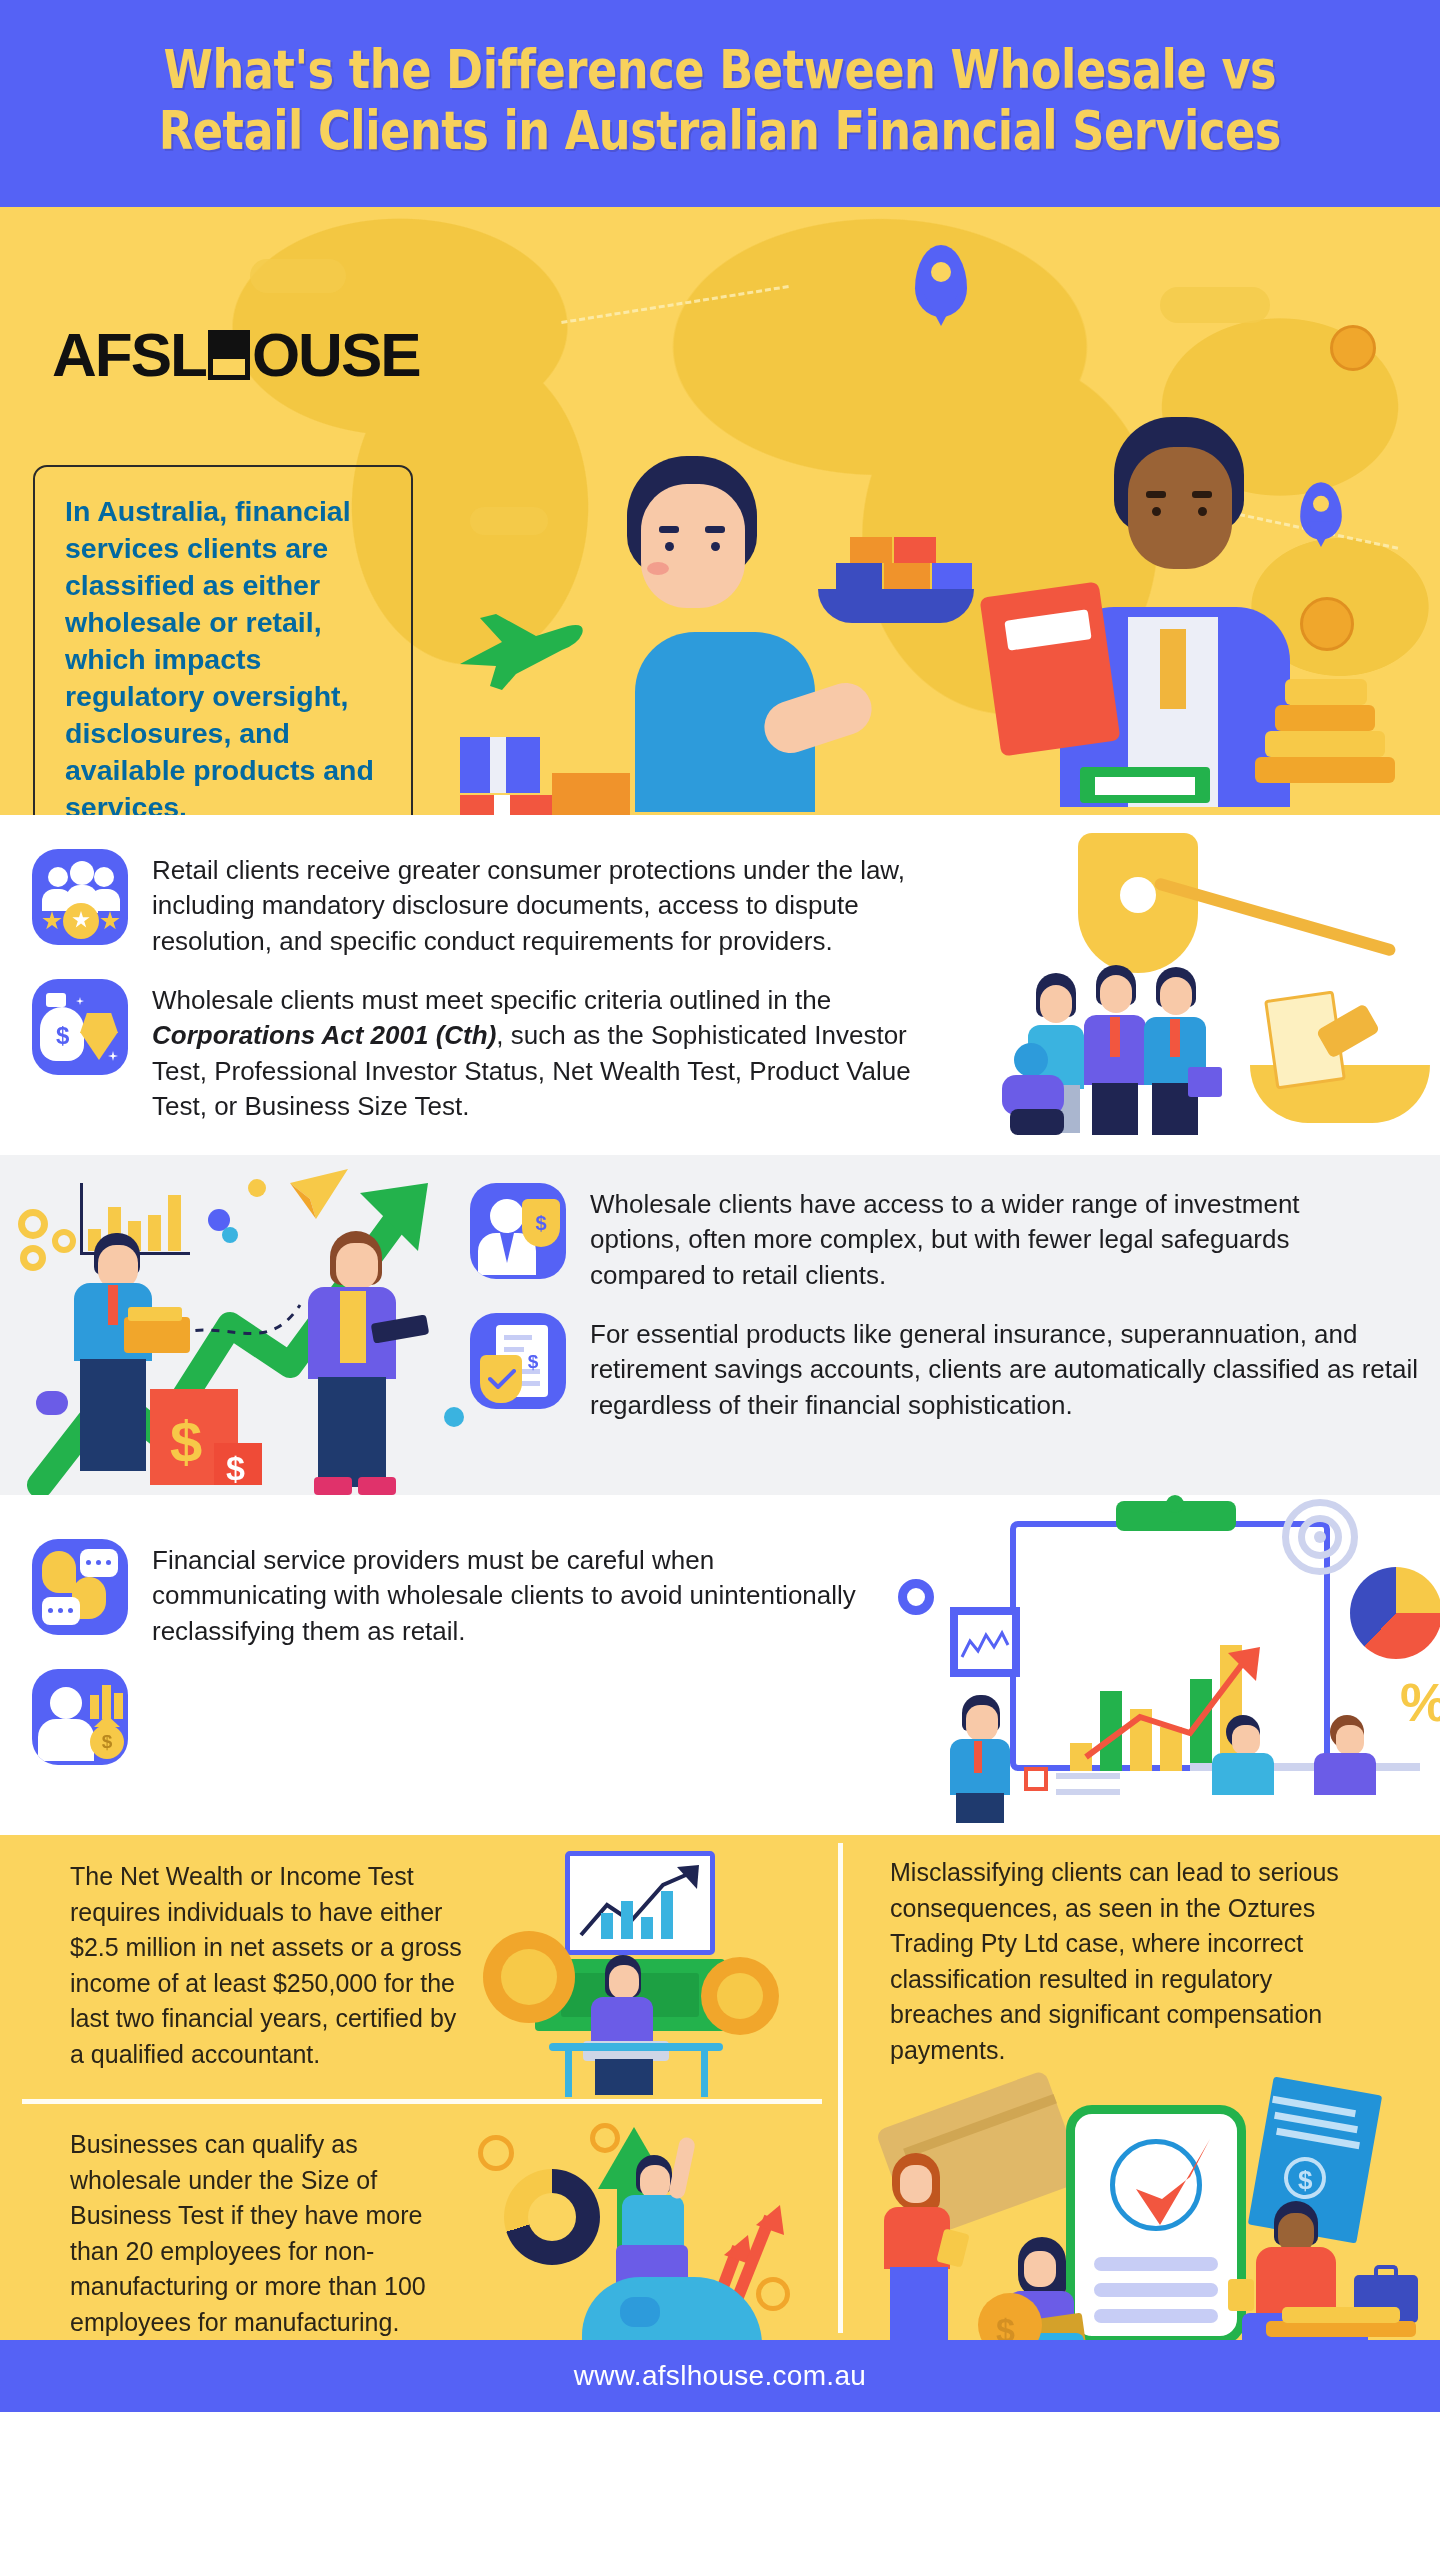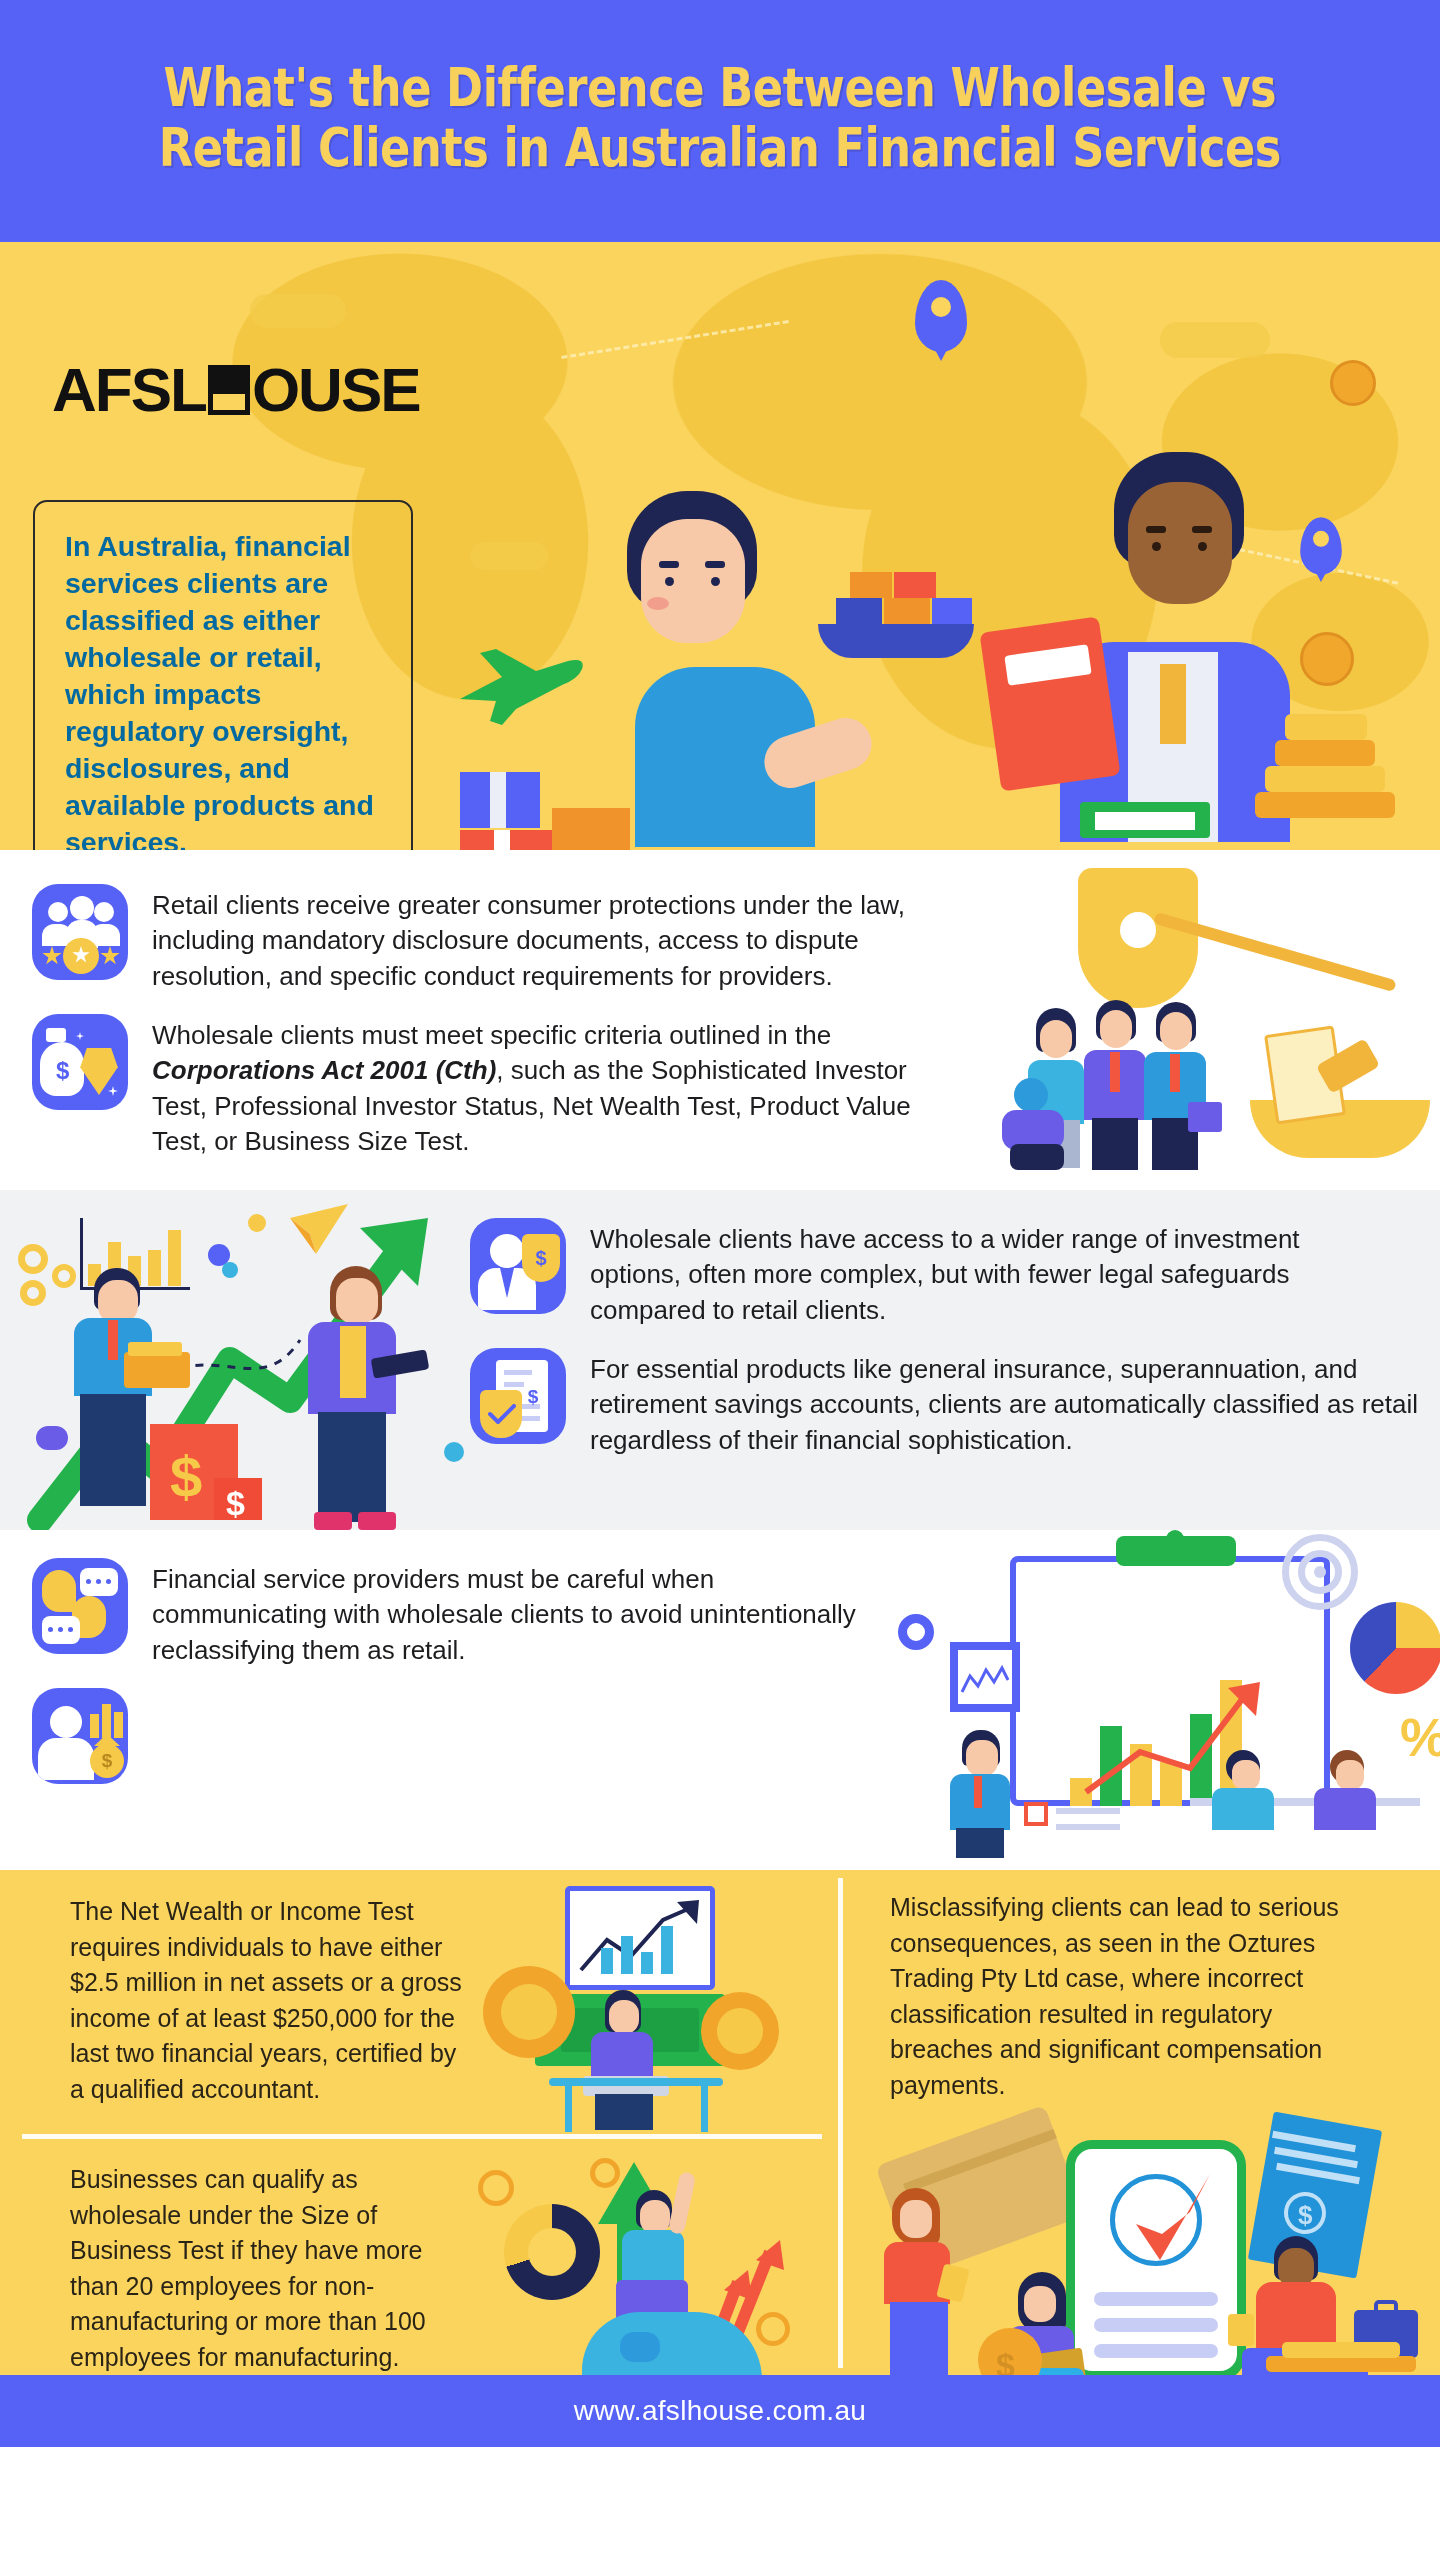--- a/index.html
+++ b/index.html
@@ -7,21 +7,21 @@
   body {
     font-family:"Liberation Sans", sans-serif;
     background:#ffffff;
     width:1440px; height:2560px; overflow:hidden;
     position:relative;
   }
 
   
   .header {
     background:#5562f5;
-    height:242px;
+    height:207px;
     display:flex; flex-direction:column;
     align-items:center; justify-content:center;
     padding:10px 30px 16px;
   }
   .header h1 {
     color:#f7d15c;
     font-family:"DejaVu Sans Condensed","Liberation Sans Narrow","Liberation Sans", sans-serif;
     font-weight:bold;
     font-size:54px;
     line-height:1.12;
@@ -460,21 +460,21 @@
       <div style="position:absolute;left:124px;top:38px;width:62px;height:42px;background:#6b5ce7;border-radius:10px 10px 0 0;"></div>
     </div>
 
     <div style="position:absolute;left:520px;top:176px;color:#f7c948;font-size:54px;font-weight:bold;">%</div>
 
     <div style="position:absolute;left:144px;top:272px;width:24px;height:24px;border:4px solid #f2563f;"></div>
     <div style="position:absolute;left:176px;top:278px;width:64px;height:6px;background:#cdd3ee;"></div>
     <div style="position:absolute;left:176px;top:294px;width:64px;height:6px;background:#cdd3ee;"></div>
   </div>
 
-  <div class="bullets" style="width:960px;margin-left:32px;padding-top:28px;">
+  <div class="bullets" style="width:960px;margin-left:32px;padding-top:44px;">
     <div class="bullet">
       <div class="bicon">
         <div class="g gold" style="left:10px;top:12px;width:34px;height:42px;border-radius:18px 18px 4px 18px;"></div>
         <div class="g gold" style="left:40px;top:38px;width:34px;height:42px;border-radius:18px 18px 18px 4px;"></div>
         <div class="g white round" style="left:48px;top:10px;width:38px;height:28px;"></div>
         <div class="g" style="left:54px;top:21px;width:5px;height:5px;background:#5562f5;border-radius:50%;"></div>
         <div class="g" style="left:64px;top:21px;width:5px;height:5px;background:#5562f5;border-radius:50%;"></div>
         <div class="g" style="left:74px;top:21px;width:5px;height:5px;background:#5562f5;border-radius:50%;"></div>
         <div class="g white round" style="left:10px;top:58px;width:38px;height:28px;"></div>
         <div class="g" style="left:16px;top:69px;width:5px;height:5px;background:#5562f5;border-radius:50%;"></div>

